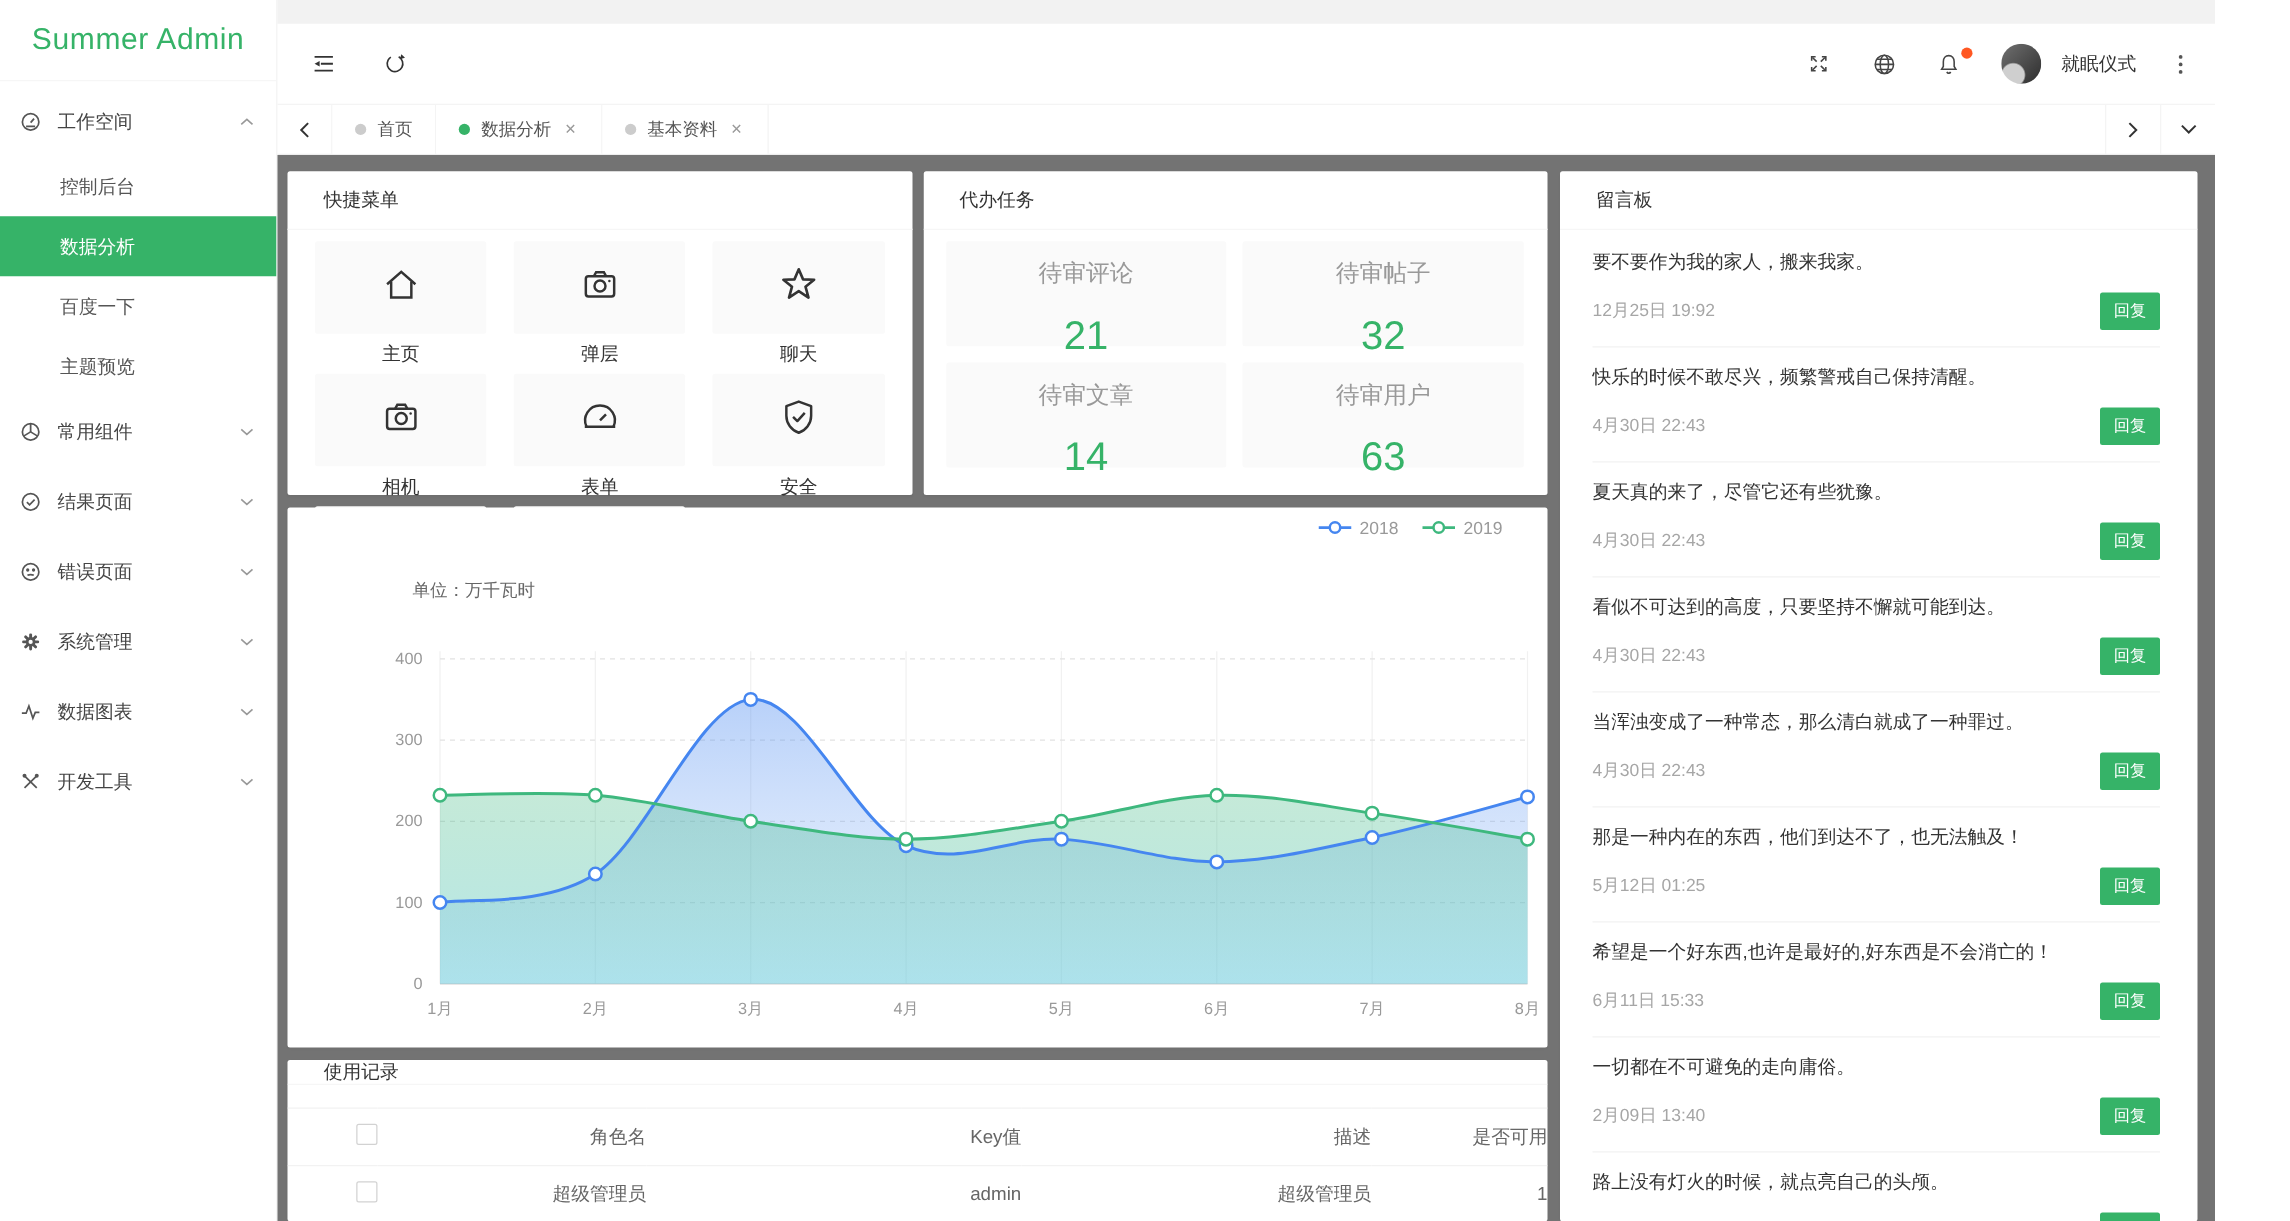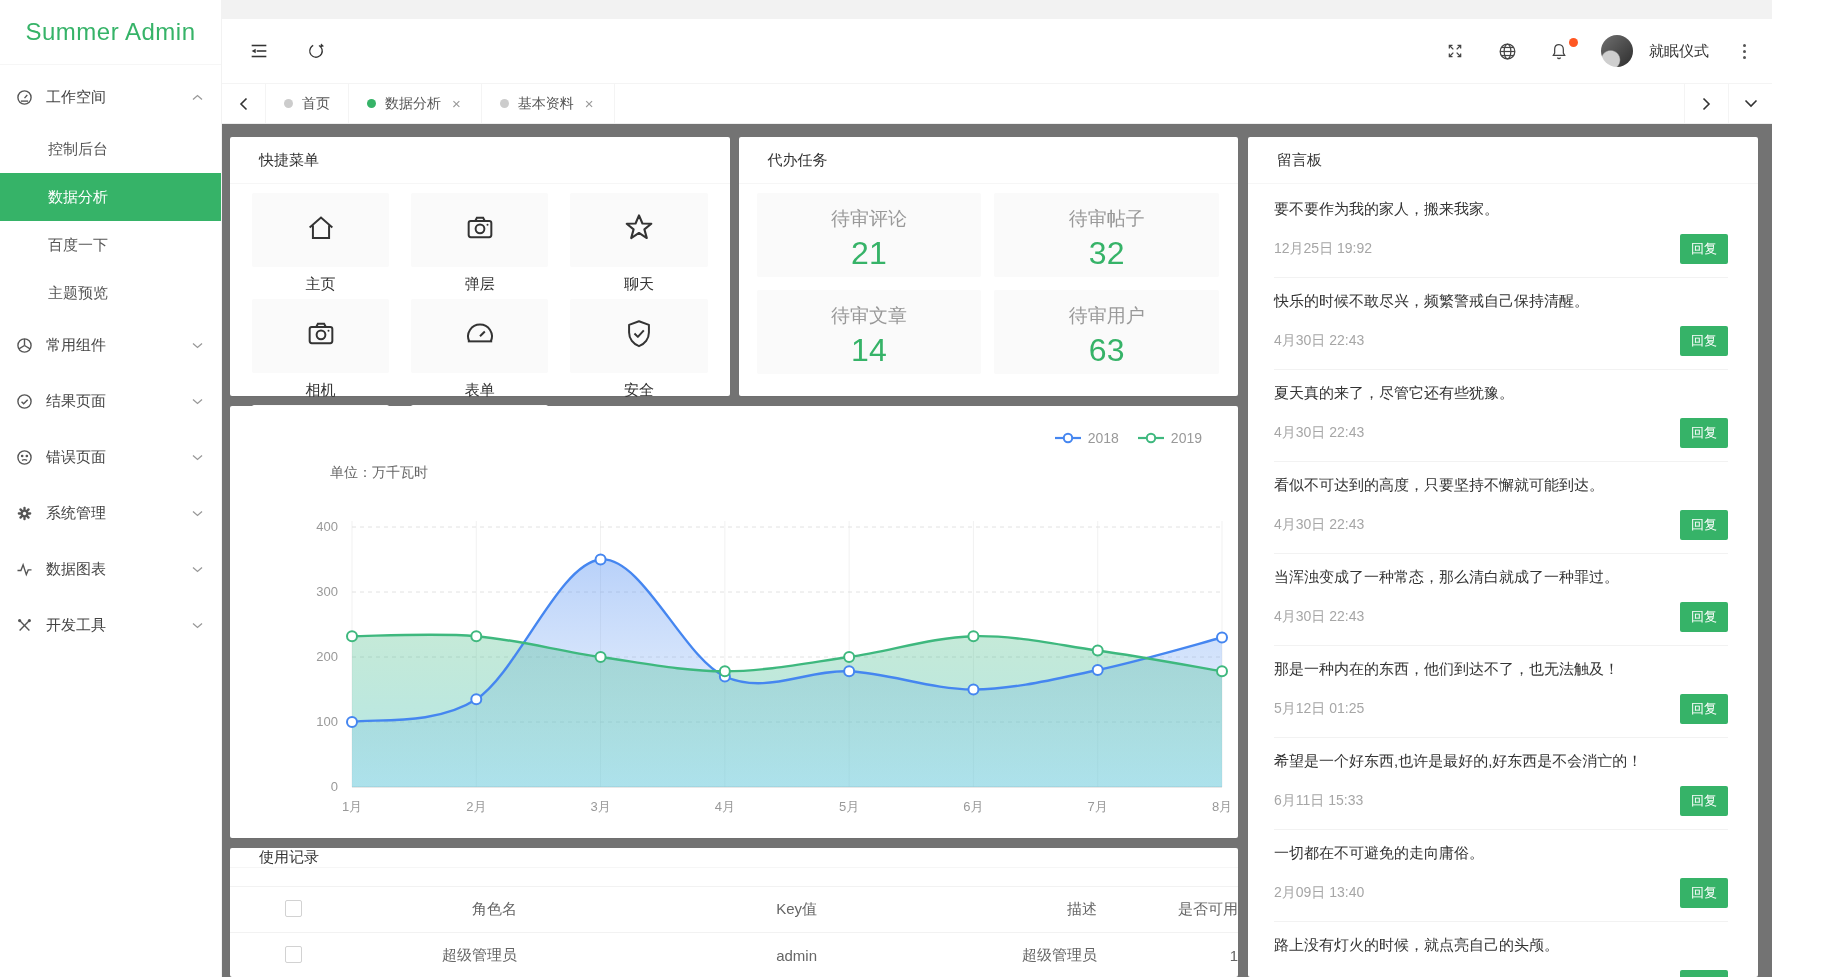--- a/index.html
+++ b/index.html
@@ -61,25 +61,25 @@
   
   .qm-body { padding:9px 22px 0 22px; display:grid; grid-template-columns:repeat(3,1fr); column-gap:22px; row-gap:4px; }
   .qm-cell { cursor:pointer; text-align:center; }
   .qm-box { height:74px; background:#fafafa; border-radius:2px; display:flex; align-items:center; justify-content:center; color:#333; }
   .qm-label { font-size:15px; color:#333; margin-top:6px; height:22px; line-height:22px; }
 
   
   .task-body { padding:9px 19px 0 18px; display:grid; grid-template-columns:repeat(2,1fr); gap:13px; }
   .task-cell { height:84px; background:#fafafa; border-radius:2px; text-align:center; cursor:pointer; padding-top:13px; }
   .task-label { font-size:19px; color:#999; }
-  .task-value { font-size:32px; color:#36b368; margin-top:3px; }
+  .task-value { font-size:32px; color:#36b368; margin-top:18px; }
 
   
   .chart-card { height:432px; position:relative; }
-  .chart-legend { position:absolute; top:24px; right:36px; display:flex; gap:18px; align-items:center; }
+  .chart-legend { position:absolute; top:8px; right:36px; display:flex; gap:18px; align-items:center; }
   .legend-item { display:flex; align-items:center; gap:6px; font-size:14px; color:#999; cursor:pointer; }
   .chart-unit { position:absolute; left:100px; top:58px; font-size:14px; color:#666; }
   .chart-svg-wrap { position:absolute; left:32px; top:86px; width:1000px; height:330px; }
   svg text { font-family:"Liberation Sans","DejaVu Sans",sans-serif; }
 
   
   .usage-card { flex:1; overflow:hidden; display:flex; flex-direction:column; }
   .usage-body { padding:18px 0 0 0; }
   table { width:100%; border-collapse:collapse; table-layout:fixed; }
   th,td { text-align:right; font-weight:400; font-size:15px; color:#666; height:46px; border-bottom:1px solid #f2f2f2; }

